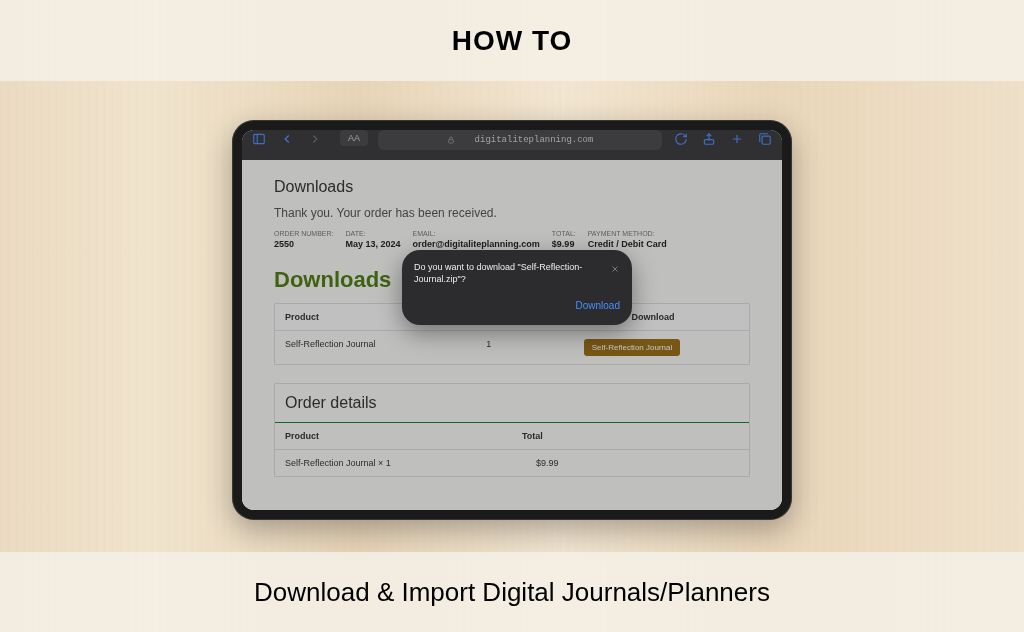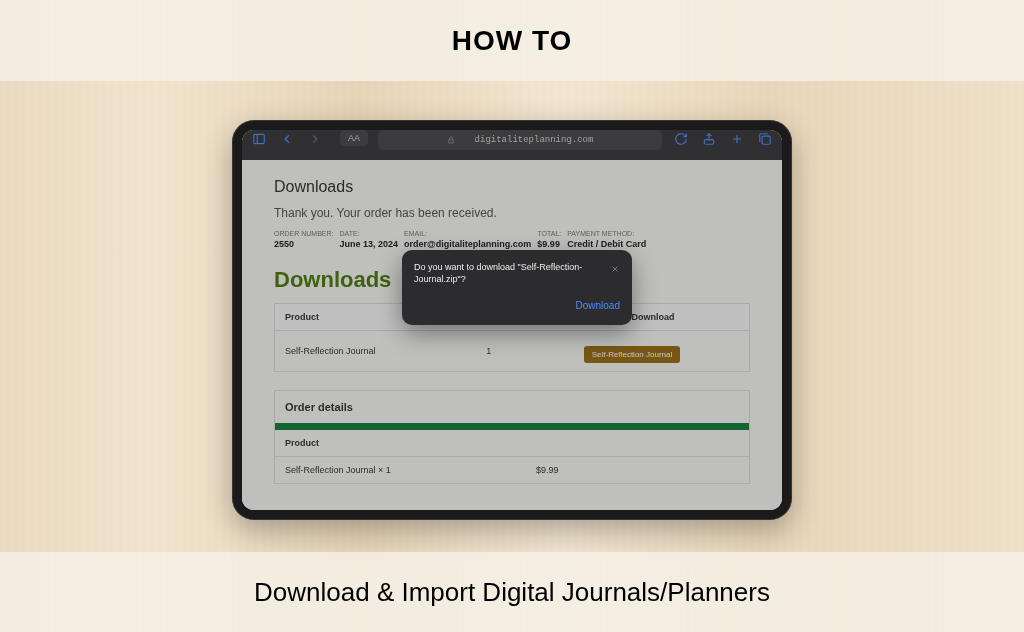--- a/index.html
+++ b/index.html
@@ -121,65 +121,65 @@
   padding: 18px 32px;
   background: #f8f8f6;
   height: calc(100% - 30px);
   overflow: hidden;
   color: #333;
 }
 .checkout-title { font-size: 16px; font-weight: 400; color: #333; margin-bottom: 10px; }
 .thank-you { font-size: 12px; color: #555; margin-bottom: 10px; }
 .order-meta {
   display: flex;
-  gap: 6px;
+  gap: 12px;
   margin-bottom: 18px;
   align-items: center;
 }
 .meta-item { display: flex; flex-direction: column; gap: 2px; }
 .meta-label { font-size: 7px; color: #777; text-transform: uppercase; }
 .meta-value { font-size: 9px; font-weight: 700; color: #222; }
 .downloads-title { font-size: 22px; font-weight: 700; color: #4d7c0f; margin-bottom: 10px; }
 .downloads-table {
   border: 1px solid #ddd;
   font-size: 9px;
 }
 .dt-row { display: flex; border-bottom: 1px solid #ddd; }
-.dt-row:last-child { border-bottom: none; margin-top: 7px; }
+.dt-row:last-child { border-bottom: none; }
 .dt-cell { padding: 8px 10px; flex: 1; }
 .dt-header .dt-cell { font-weight: 700; background: #fafafa; }
 .dt-cell.c1 { flex: 1.4; }
 .dt-cell.c2 { flex: 0.6; }
 .dt-cell.c3 { flex: 1.2; }
 .dt-cell.c4 { flex: 1.2; }
 .download-btn {
   background: #9a6e16;
   color: #fff;
   padding: 4px 8px;
   border-radius: 3px;
   font-size: 8px;
   display: inline-block;
 }
 .order-details {
   border: 1px solid #ddd;
   margin-top: 18px;
   font-size: 9px;
 }
-.od-title { padding: 10px; font-weight: 700; font-size: 11px; border-bottom: 7px solid #15803d; }
+.od-title { padding: 10px; font-weight: 400; font-size: 16px; border-bottom: 1px solid #15803d; }
 .od-row { display: flex; border-bottom: 1px solid #ddd; }
 .od-row:last-child { border-bottom: none; gap: 28px; }
 .od-cell { padding: 8px 10px; flex: 1; }
 .od-header .od-cell { font-weight: 700; }
 .download-dialog {
   position: absolute;
   top: 120px;
   left: 160px;
   width: 230px;
   background: #2c2c2e;
-  border-radius: 10px;
+  border-radius: 18px;
   padding: 12px;
   z-index: 10;
   box-shadow: 0 8px 24px rgba(0,0,0,0.4);
 }
 .dialog-text {
   color: #eee;
   font-size: 9px;
   line-height: 1.3;
   padding-right: 16px;
 }
@@ -270,21 +270,21 @@
       <div class="checkout-title">Downloads</div>
       <div class="thank-you">Thank you. Your order has been received.</div>
 
       <div class="order-meta">
         <div class="meta-item">
           <span class="meta-label">ORDER NUMBER:</span>
           <span class="meta-value">2550</span>
         </div>
         <div class="meta-item">
           <span class="meta-label">DATE:</span>
-          <span class="meta-value">June 13, 2024</span>
+          <span class="meta-value">May 13, 2024</span>
         </div>
         <div class="meta-item">
           <span class="meta-label">EMAIL:</span>
           <span class="meta-value">order@digitaliteplanning.com</span>
         </div>
         <div class="meta-item">
           <span class="meta-label">TOTAL:</span>
           <span class="meta-value">$9.99</span>
         </div>
         <div class="meta-item">
@@ -308,20 +308,21 @@
           <div class="dt-cell c4">
             <span class="download-btn">Self-Reflection Journal</span>
           </div>
         </div>
       </div>
 
       <div class="order-details">
         <div class="od-title">Order details</div>
         <div class="od-row od-header">
           <div class="od-cell">Product</div>
+          <div class="od-cell">Total</div>
         </div>
         <div class="od-row">
           <div class="od-cell">Self-Reflection Journal × 1</div>
           <div class="od-cell">$9.99</div>
         </div>
       </div>
     </div>
 
     <div class="dim-overlay"></div>
 

